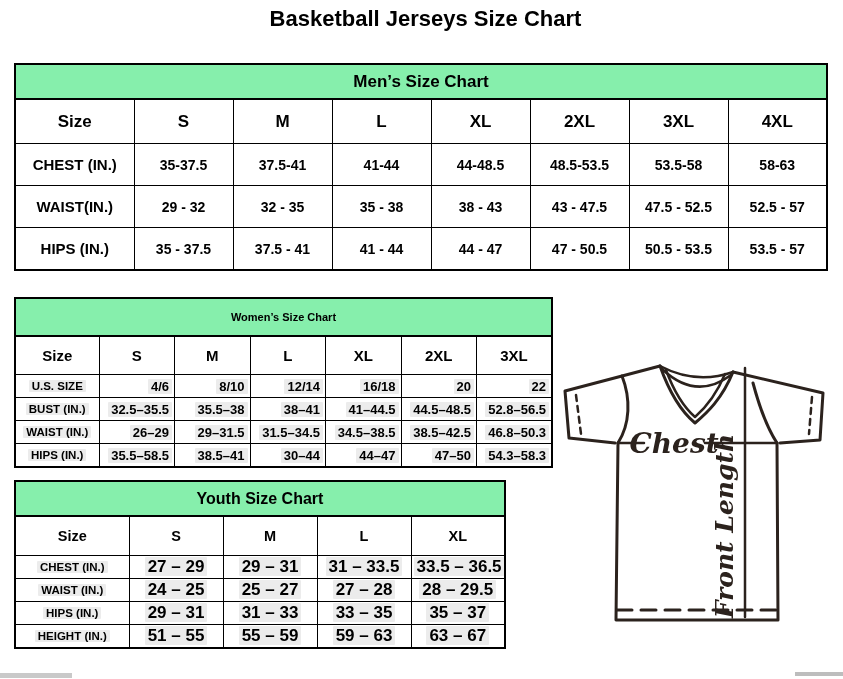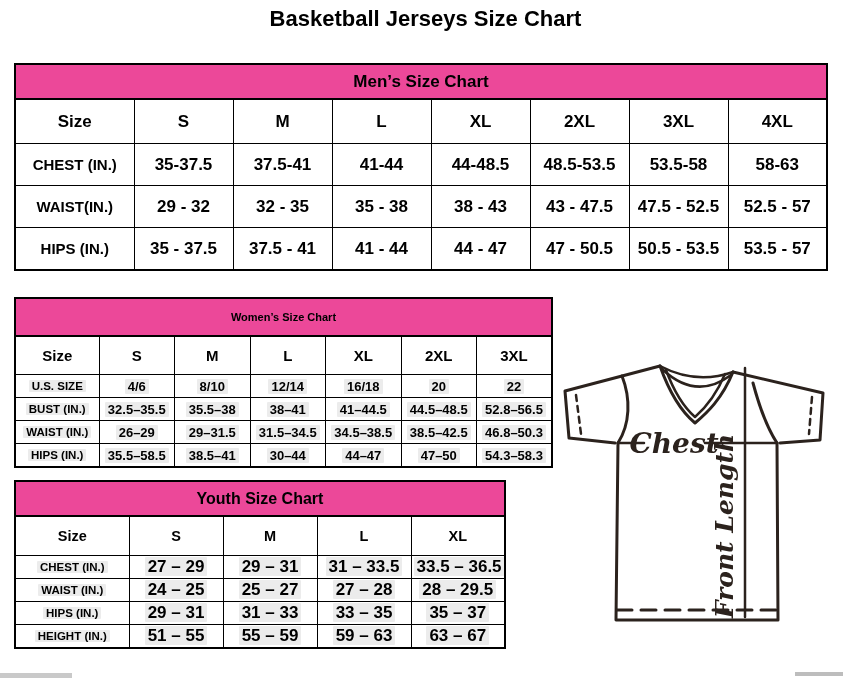--- a/index.html
+++ b/index.html
@@ -12,33 +12,33 @@
     font-size:22px;font-weight:bold;margin:0;
   }
   table.size-table{
     position:absolute;border-collapse:collapse;table-layout:fixed;
     background:#fff;border:2px solid #000;
   }
   .size-table th,.size-table td{
     border:1.5px solid #000;text-align:center;vertical-align:middle;
     padding:0 2px;font-weight:bold;overflow:hidden;white-space:nowrap;
   }
-  .size-table th.band{background:#ec4899;border:2px solid #000;}
+  .size-table th.band{background:#86efac;border:2px solid #000;}
   .hl{background:#ececec;padding:0 3px;border-radius:1px;}
 
   .mens{left:14px;top:63px;width:814px;}
   .mens th.band{height:33px;font-size:17px;}
   .mens tr.hdr th{height:43px;font-size:17px;}
-  .mens tr.r td{height:41px;font-size:17px;}
+  .mens tr.r td{height:41px;font-size:14px;}
   .mens tr.r th{height:41px;font-size:15px;}
 
   .womens{left:14px;top:297px;width:539px;}
   .womens th.band{height:36px;font-size:11px;}
   .womens tr.hdr th{height:37px;font-size:15px;}
-  .womens tr.r td{height:22px;font-size:13px;}
+  .womens tr.r td{height:22px;font-size:13px;text-align:right;}
   .womens tr.r th{height:22px;font-size:11.5px;}
 
   .youth{left:14px;top:480px;width:492px;}
   .youth th.band{height:33px;font-size:16px;}
   .youth tr.hdr th{height:38px;font-size:14.5px;}
   .youth tr.r td{height:22px;font-size:17px;}
   .youth tr.r th{height:22px;font-size:11.5px;}
 
   .jersey{position:absolute;left:556px;top:354px;width:284px;height:278px;}
   .jersey text{

